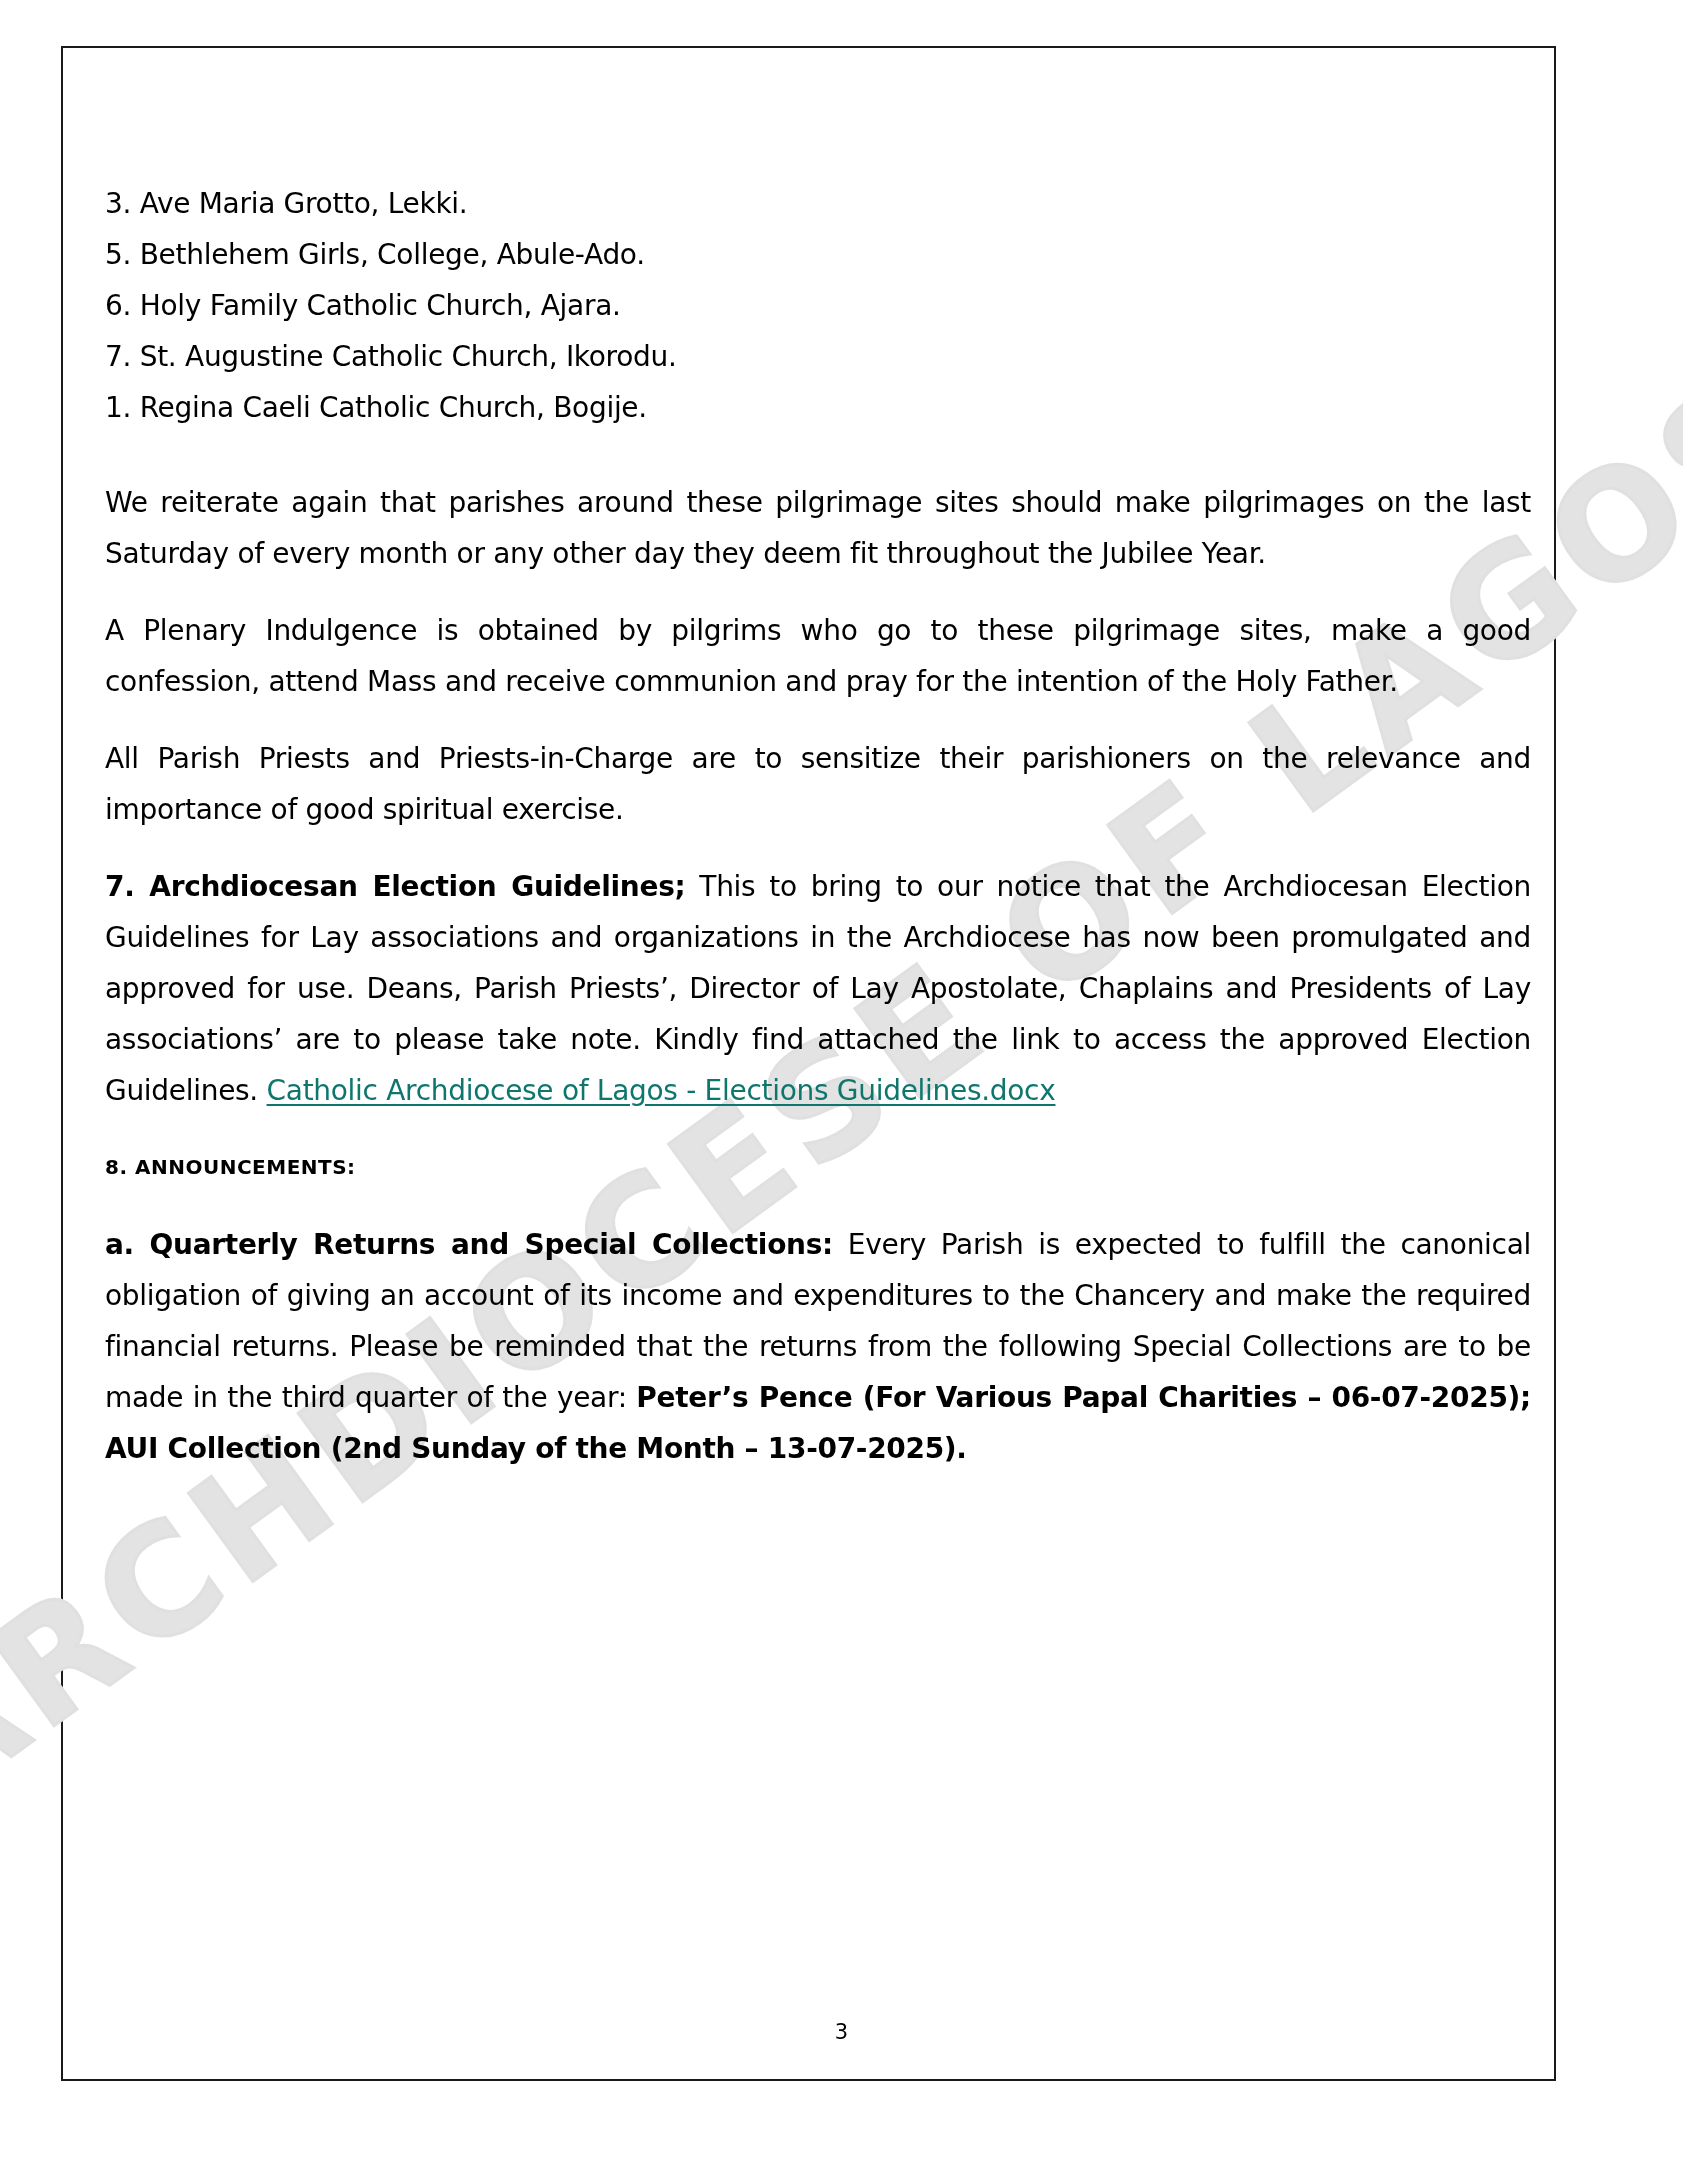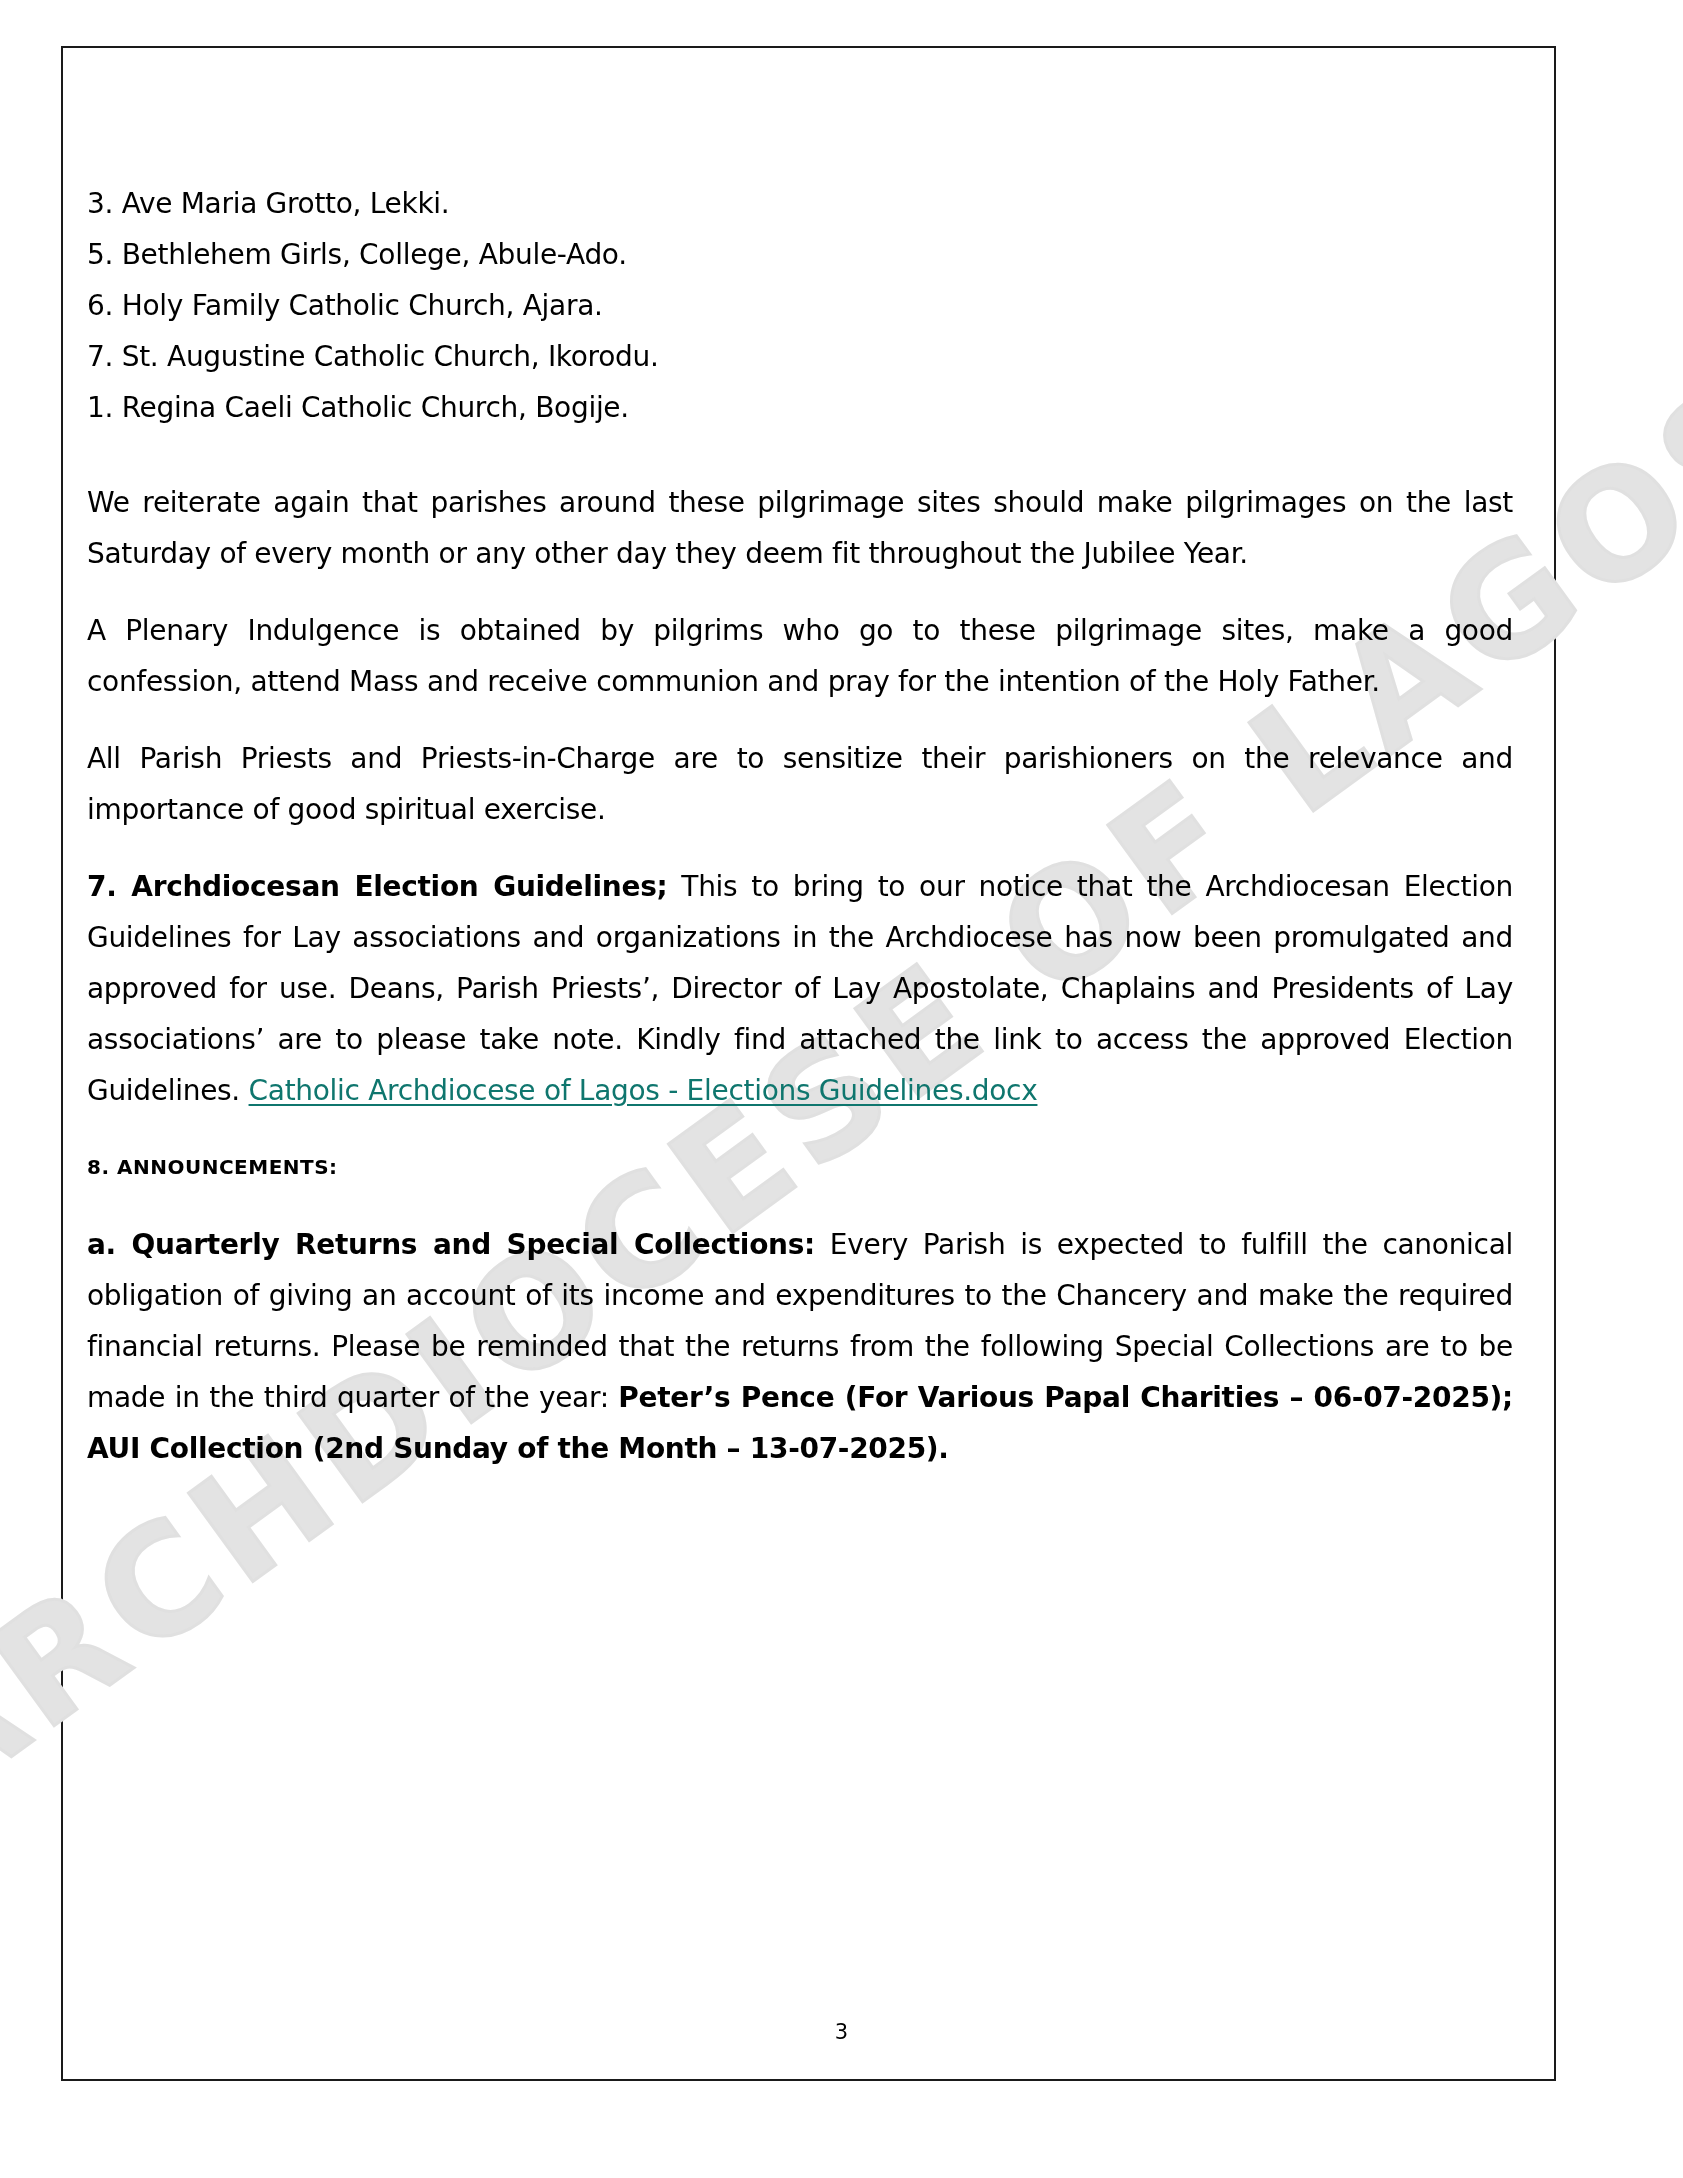--- a/index.html
+++ b/index.html
@@ -38,21 +38,21 @@
     font-weight: 700;
     letter-spacing: 10px;
     color: #e3e3e3;
     white-space: nowrap;
     -webkit-text-stroke: 3px #e0e0e0;
     z-index: 0;
     user-select: none;
   }
   .content {
     position: absolute;
-    left: 87px;
+    left: 105px;
     top: 178px;
     width: 1426px;
     z-index: 2;
   }
   .doc-text {
     font-family: "DejaVu Sans", sans-serif;
     font-size: 28px;
     line-height: 1.44;
     color: #000000;
     letter-spacing: -0.3px;

